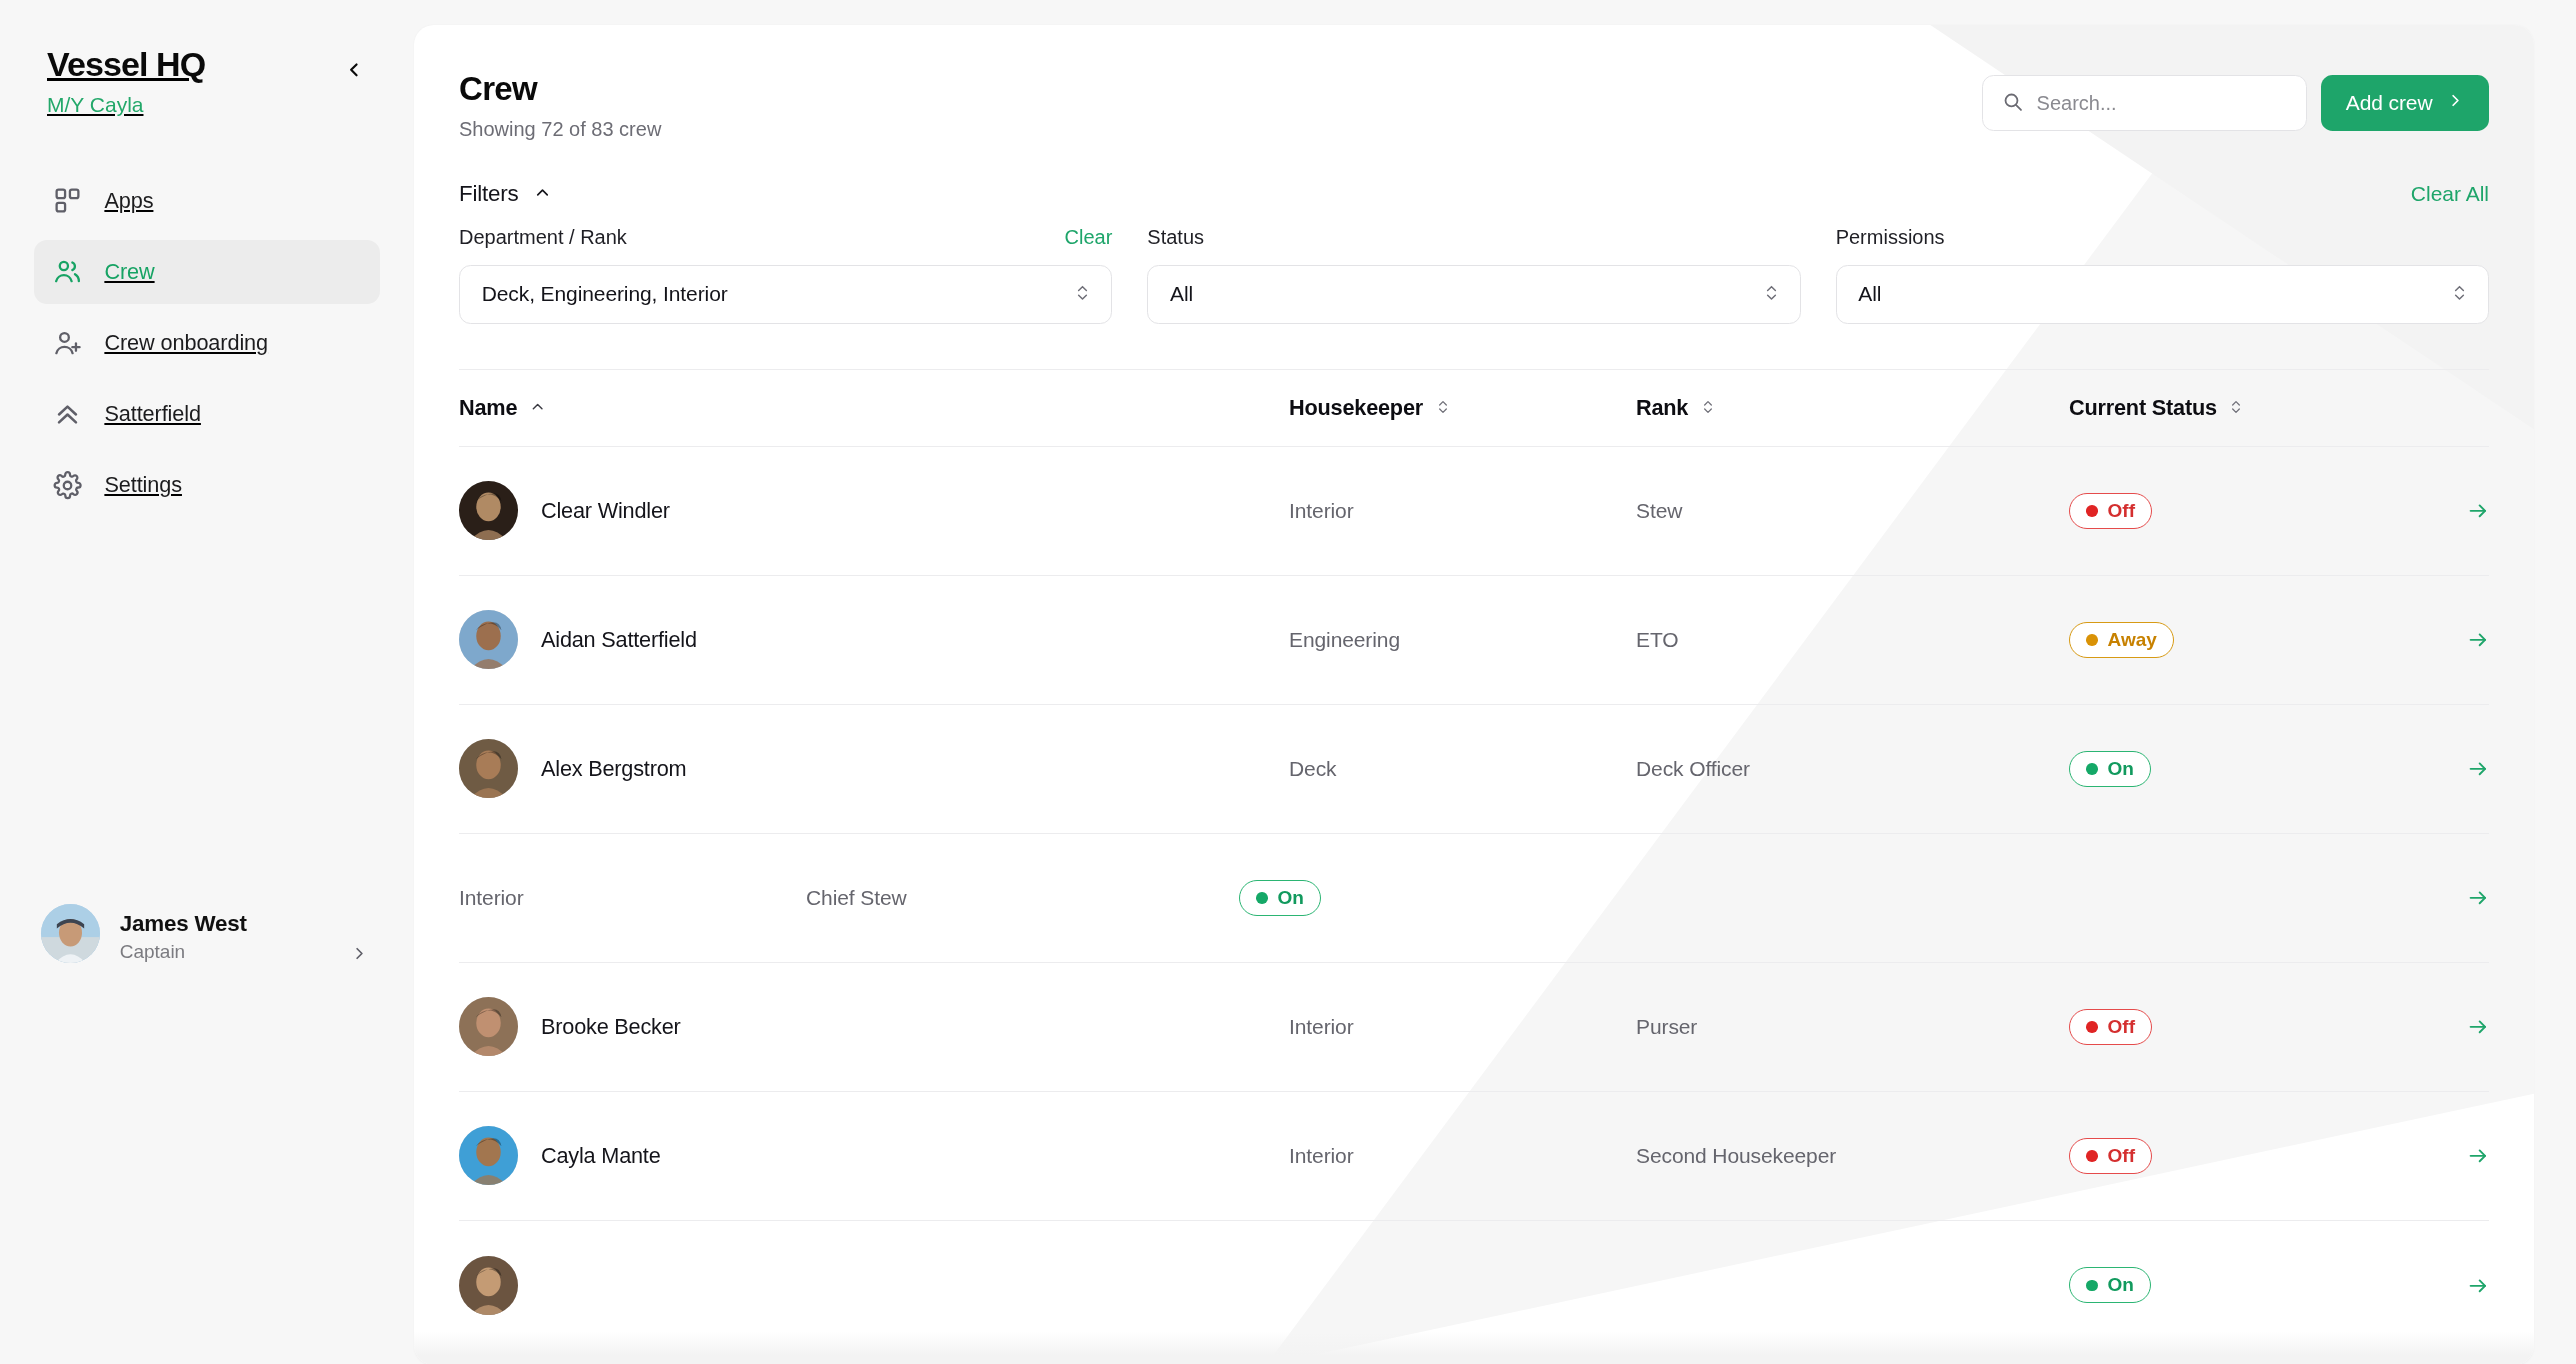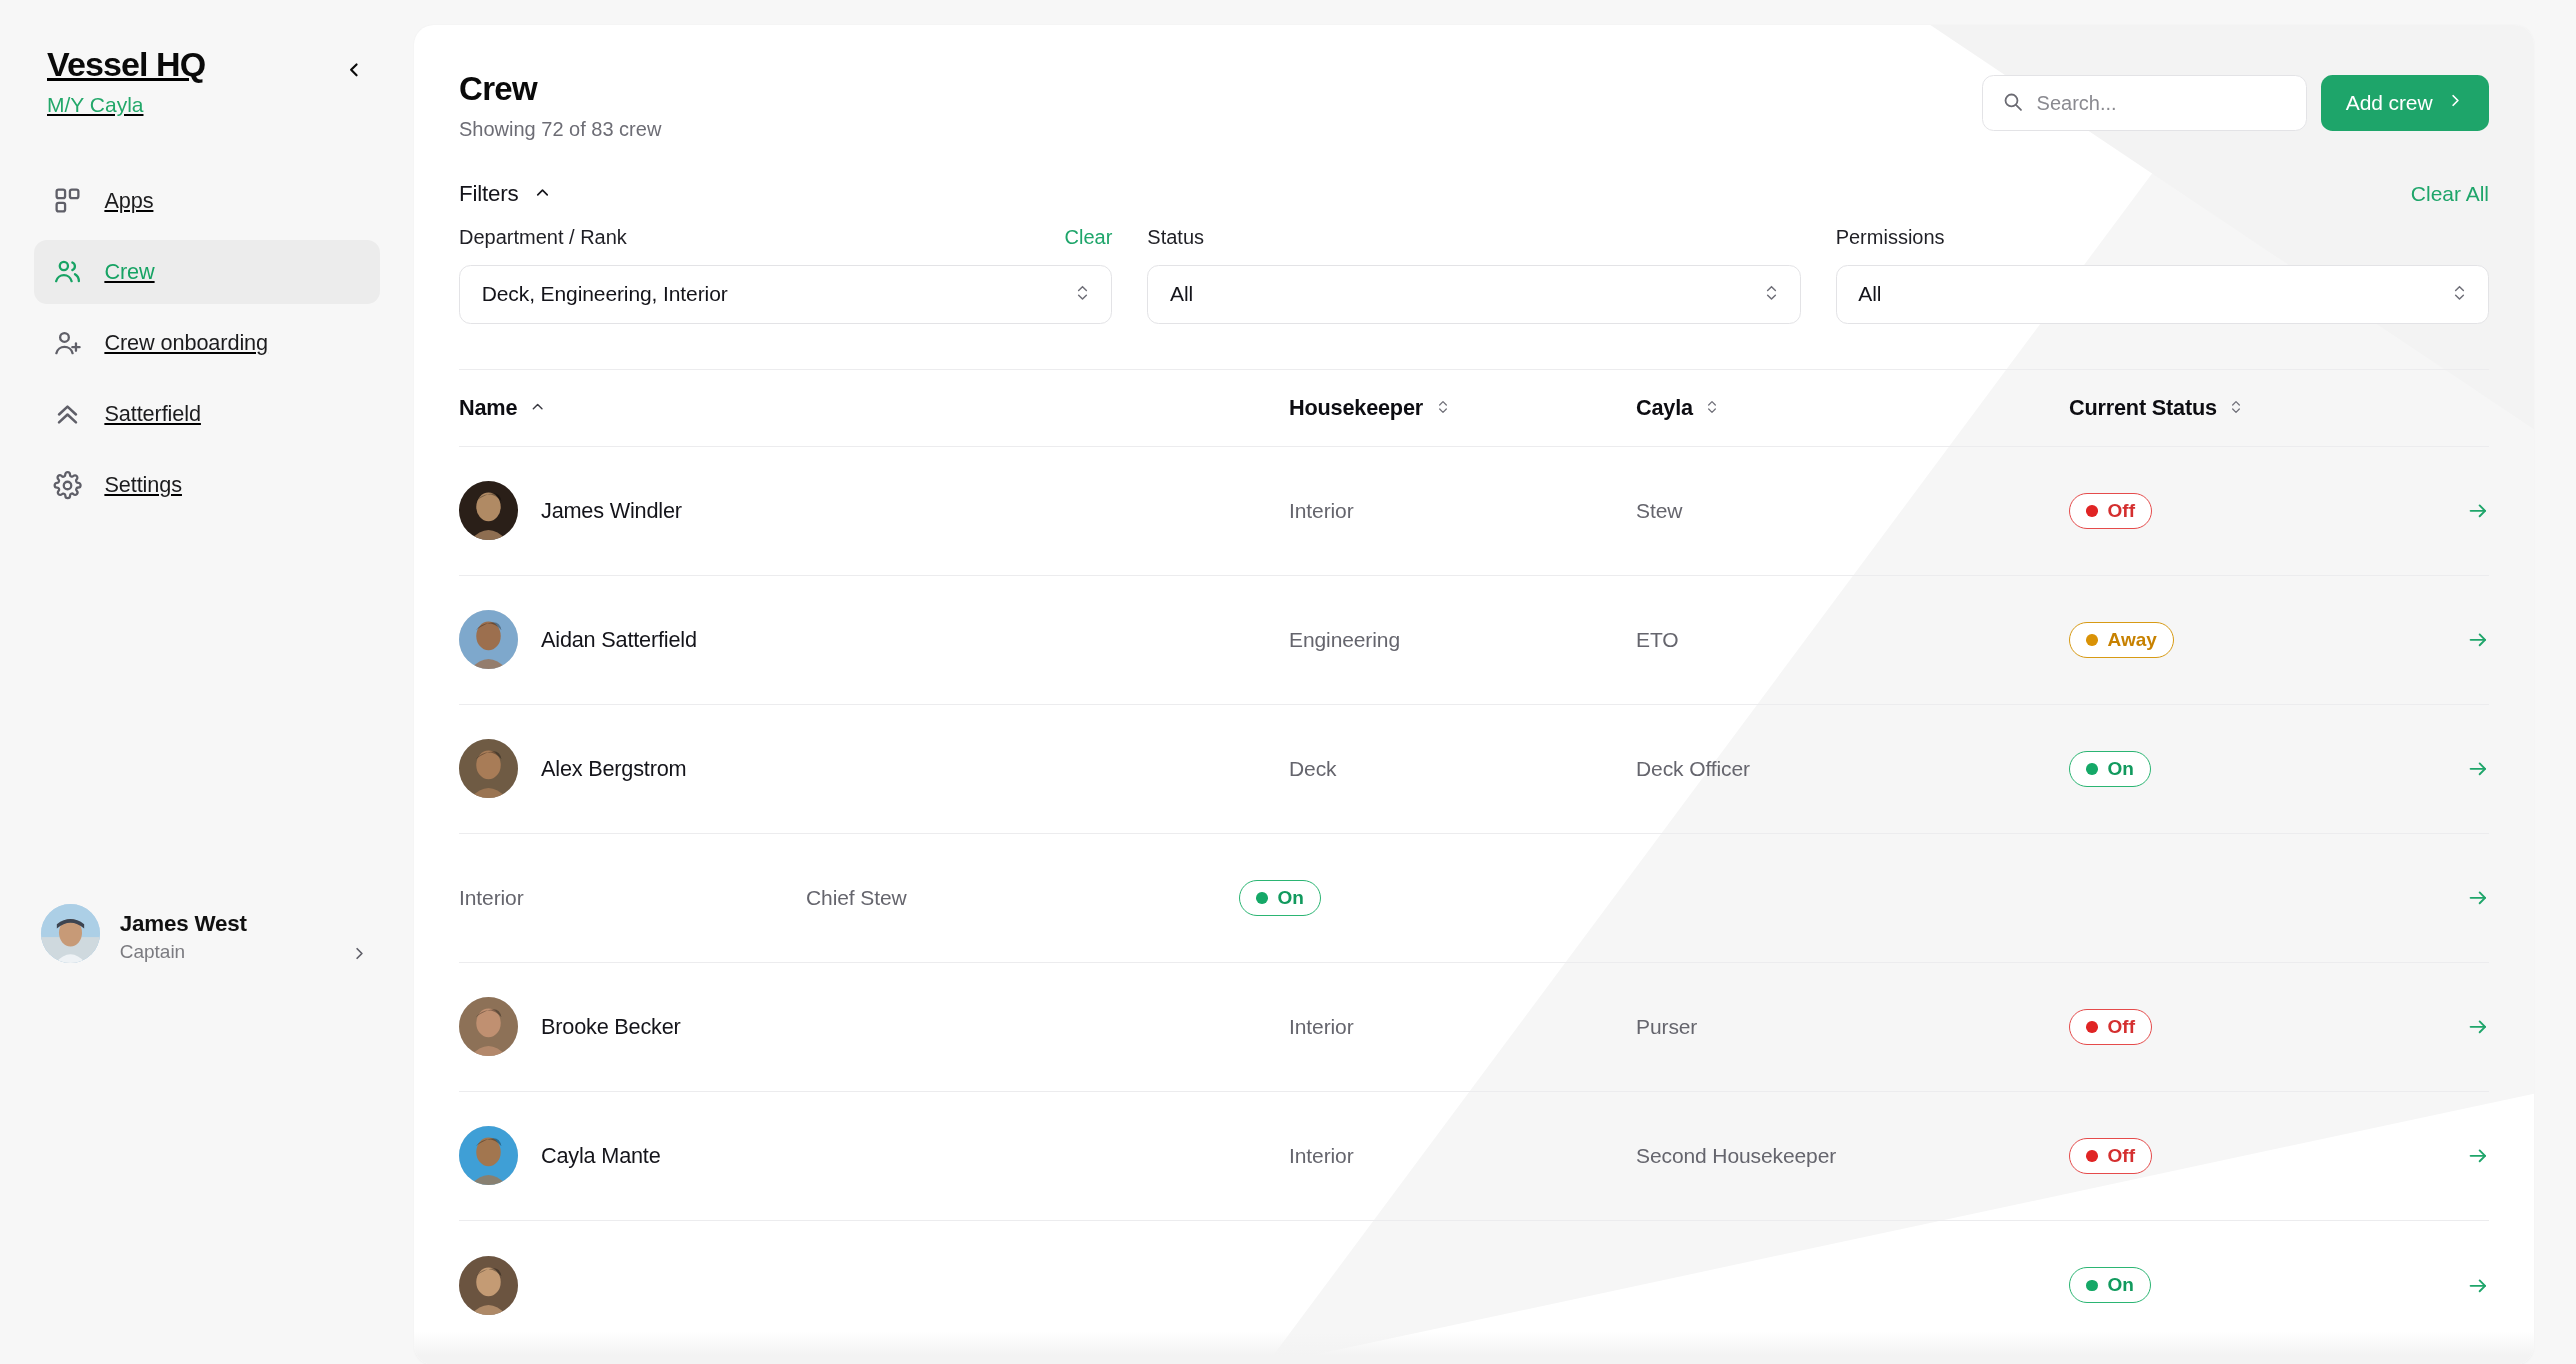--- a/index.html
+++ b/index.html
@@ -402,21 +402,21 @@
             <div class="th col-dept">
               <span class="th-label">Housekeeper</span>
               <span>
                 <svg width="16" height="20" viewBox="0 0 24 28" fill="none" stroke="#6f6f78" stroke-width="1.9" stroke-linecap="round" stroke-linejoin="round">
                     <polyline points="7 11 12 6 17 11"></polyline>
                     <polyline points="7 17 12 22 17 17"></polyline>
                   </svg>
               </span>
             </div>
             <div class="th col-rank">
-              <span class="th-label">Cayla</span>
+              <span class="th-label">Rank</span>
               <span>
                 <svg width="16" height="20" viewBox="0 0 24 28" fill="none" stroke="#6f6f78" stroke-width="1.9" stroke-linecap="round" stroke-linejoin="round">
                     <polyline points="7 11 12 6 17 11"></polyline>
                     <polyline points="7 17 12 22 17 17"></polyline>
                   </svg>
               </span>
             </div>
             <div class="th col-status">
               <span class="th-label">Current Status</span>
               <span>
@@ -433,21 +433,21 @@
               <div class="trow">
                 <div class="col-name name-cell">
                   <span class="avatar">
                     <svg viewBox="0 0 82 82" preserveAspectRatio="xMidYMid slice">
                       <rect width="82" height="82" fill="#2a1f18"></rect>
                       <ellipse cx="41" cy="36" rx="17" ry="20" fill="#b08a64"></ellipse>
                       <path d="M16 82 q25 -28 50 0 z" fill="#b08a64" opacity="0.75"></path>
                       <path d="M23 28 q18 -19 36 0 q-4 -22 -36 0 z" fill="rgba(0,0,0,0.32)"></path>
                     </svg>
                   </span>
-                  <span class="crew-name">James Windler</span>
+                  <span class="crew-name">Clear Windler</span>
                 </div>
                 <div class="col-dept cell-muted">Interior</div>
                 <div class="col-rank cell-muted">Stew</div>
                 <div class="col-status"><span class="badge off">
                     <span class="dot"></span>
                     <span>Off</span>
                   </span></div>
                 <div class="col-go row-arrow">
                   <svg width="21.7" height="21.7" viewBox="0 0 24 24" fill="none" stroke="#1ea56a" stroke-width="2.1" stroke-linecap="round" stroke-linejoin="round">
                     <line x1="4" y1="12" x2="20" y2="12"></line>

